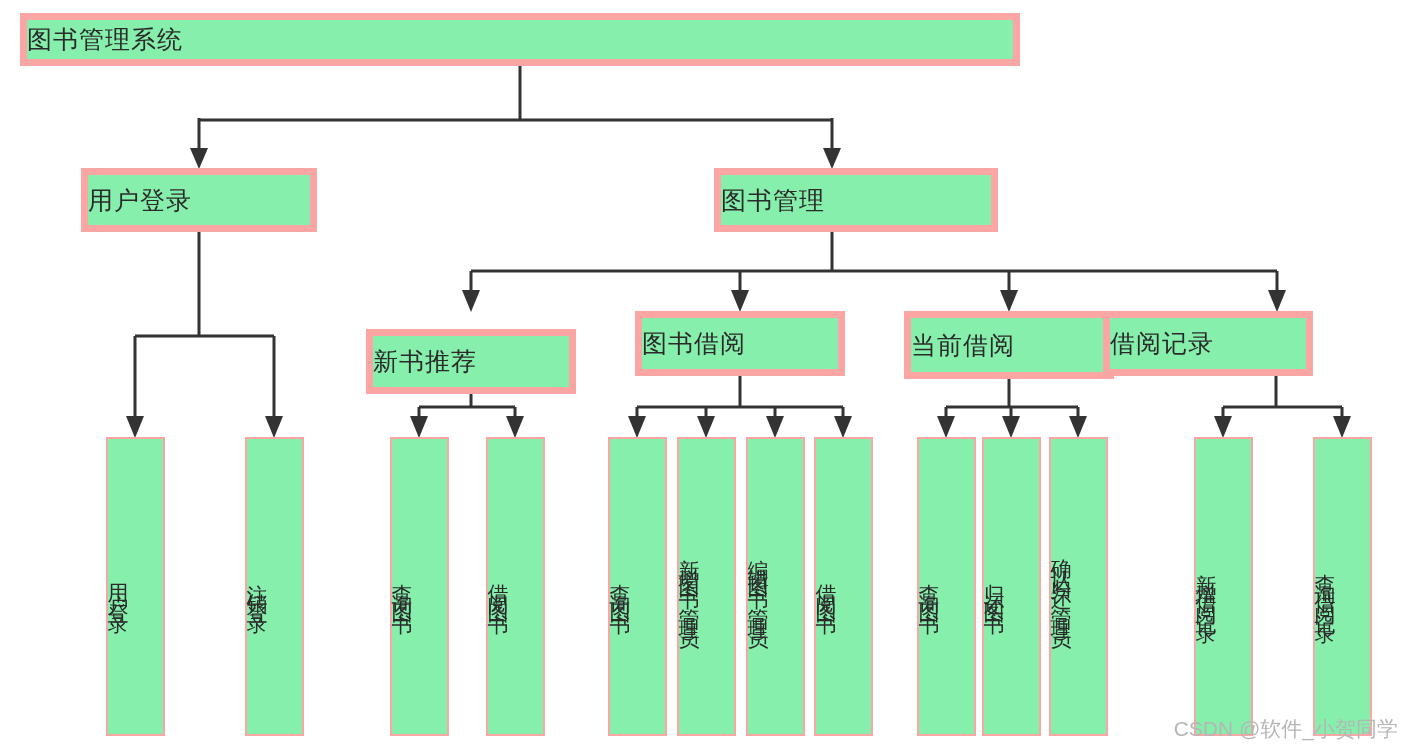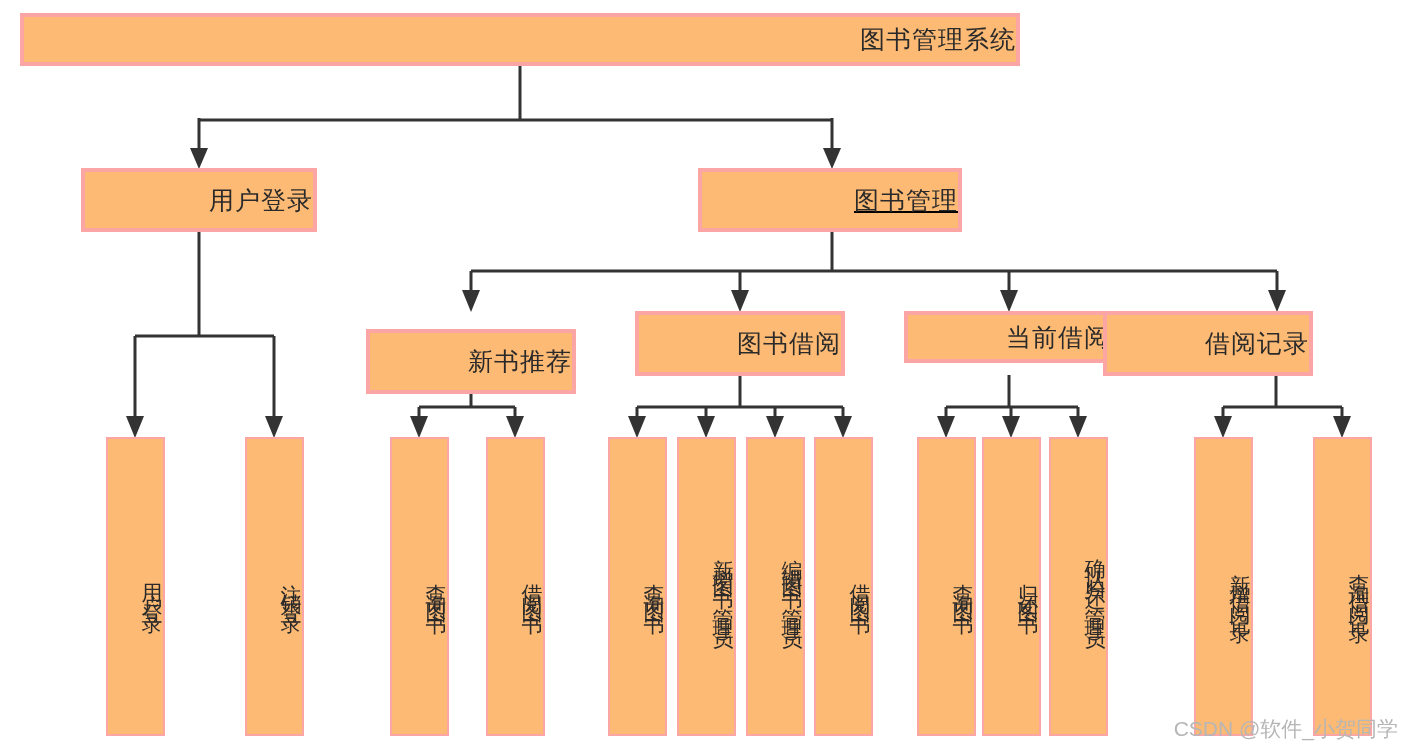--- a/index.html
+++ b/index.html
@@ -7,46 +7,46 @@
     position:relative;
     width:1405px;height:747px;
     background:#ffffff;
     font-family:"Liberation Sans","DejaVu Sans",sans-serif;
     overflow:hidden;
   }
   #wires{position:absolute;left:0;top:0;width:1405px;height:747px;}
   .box{
     position:absolute;
     box-sizing:border-box;
-    background:#fdba74;
-    border:4px solid #fca5a5;
-    display:flex;align-items:center;justify-content:flex-end;
+    background:#86efac;
+    border:7px solid #fca5a5;
+    display:flex;align-items:center;justify-content:flex-start;
   }
   .hlabel{
     font-size:25px;
     color:#2a2a2a;
     letter-spacing:1px;
     white-space:nowrap;
   }
   .leaf{border-width:2.5px;}
   .vlabel{
     writing-mode:vertical-rl;
     text-orientation:mixed;
     font-size:21px;
     letter-spacing:10px;
     color:#2a2a2a;
     line-height:1;
   }
   
   .n-root{left:20px;top:13px;width:1000px;height:53px;}
   .n-l2-0{left:81px;top:168px;width:236px;height:64px;}
-  .n-l2-1{left:698px;top:168px;width:264px;height:64px;text-decoration:underline;}
+  .n-l2-1{left:714px;top:168px;width:284px;height:64px;}
   .n-l3-0{left:366px;top:311px;width:210px;height:65px;margin-top:18px;}
-  .n-l3-1{left:635px;top:311px;width:210px;height:65px;padding-left:24px;}
-  .n-l3-2{left:904px;top:311px;width:210px;height:52px;}
+  .n-l3-1{left:635px;top:311px;width:210px;height:65px;}
+  .n-l3-2{left:904px;top:311px;width:210px;height:68px;}
   .n-l3-3{left:1103px;top:311px;width:210px;height:65px;}
   .leaf{top:437px;width:59px;height:299px;}
   .lf-0{left:106px;}  .lf-1{left:245px;}
   .lf-2{left:390px;}  .lf-3{left:486px;}
   .lf-4{left:608px;}  .lf-5{left:677px;}  .lf-6{left:746px;}  .lf-7{left:814px;}
   .lf-8{left:917px;}  .lf-9{left:982px;}  .lf-10{left:1049px;}
   .lf-11{left:1194px;} .lf-12{left:1313px;}
   #watermark{
     position:absolute;
     right:7px;top:715px;

